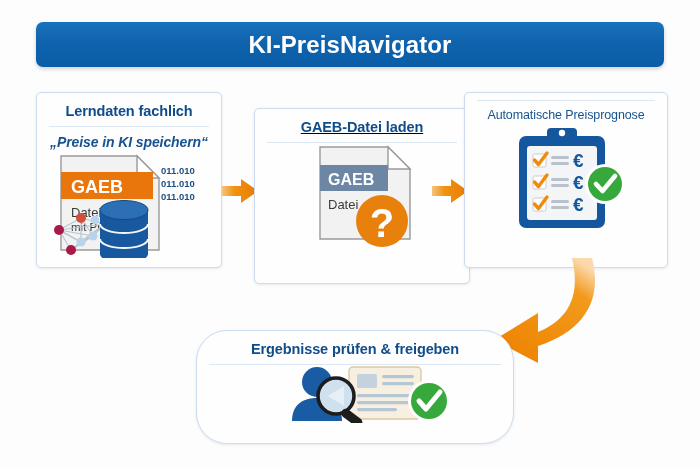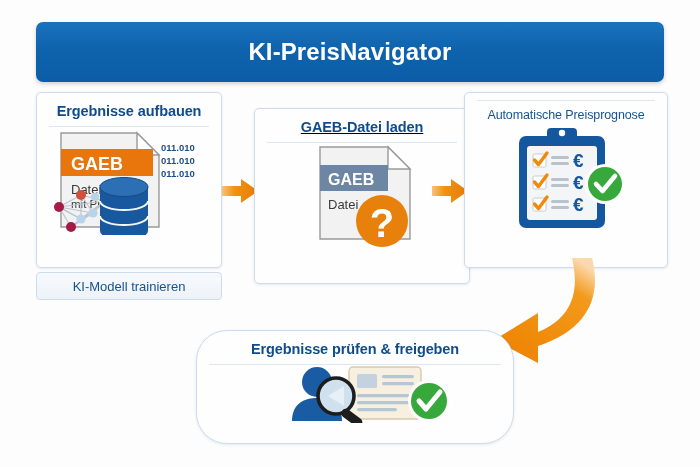--- a/index.html
+++ b/index.html
@@ -20,21 +20,21 @@
     height: 467px;
     background: #fdfdfd;
   }
 
   
   .banner {
     position: absolute;
     left: 36px;
     top: 22px;
     width: 628px;
-    height: 60px;
+    height: 45px;
     border-radius: 7px;
     background: linear-gradient(180deg, #1a72bd 0%, #0f63ad 45%, #0a5da6 100%);
     box-shadow: 0 2px 4px rgba(0,0,0,0.18);
     display: flex;
     align-items: center;
     justify-content: center;
   }
   .banner-title {
     color: #ffffff;
     font-size: 24px;
@@ -125,22 +125,23 @@
 </head>
 <body>
 
 <div id="stage">
 
   <div class="banner">
     <div class="banner-title">KI-PreisNavigator</div>
   </div>
 
   <div class="card" id="card1">
-    <div class="card-head">Ergebnisse aufbauen</div>
+    <div class="card-head">Lerndaten fachlich</div>
     <div class="card-rule"></div>
+    <div class="card-sub italic">„Preise in KI speichern“</div>
 
     <div class="card-art">
       <svg class="art-svg" width="184" height="108" viewBox="0 0 184 108">
 
         <g font-family="Liberation Sans, sans-serif" font-size="9.5" font-weight="bold" fill="#1d4f87">
           <text x="124" y="24">011.010</text>
           <text x="124" y="37">011.010</text>
           <text x="124" y="50">011.010</text>
         </g>
 
@@ -178,23 +179,20 @@
           <path d="M63 60 v44 a24 9 0 0 0 48 0 v-44 Z" fill="#18589f"></path>
           <ellipse cx="87" cy="60" rx="24" ry="9.5" fill="#2c6fb5"></ellipse>
           <path d="M63 74 a24 9 0 0 0 48 0" fill="none" stroke="#f4f7fa" stroke-width="2"></path>
           <path d="M63 89 a24 9 0 0 0 48 0" fill="none" stroke="#f4f7fa" stroke-width="2"></path>
           <ellipse cx="87" cy="60" rx="24" ry="9.5" fill="none" stroke="#134a88" stroke-width="1"></ellipse>
         </g>
       </svg>
     </div>
   </div>
 
-  <div id="card1foot">
-    <span>KI-Modell trainieren</span>
-  </div>
 
   <svg class="arrow-straight" id="arrow1" viewBox="0 0 36 26">
     <defs>
       <linearGradient id="ag1" x1="0" y1="0" x2="1" y2="0">
         <stop offset="0" stop-color="#f6c27e"></stop>
         <stop offset="0.35" stop-color="#f0920f"></stop>
         <stop offset="1" stop-color="#e87b06"></stop>
       </linearGradient>
     </defs>
     <path d="M0 8 H19 V1 L36 13 L19 25 V18 H0 Z" fill="url(#ag1)"></path>

